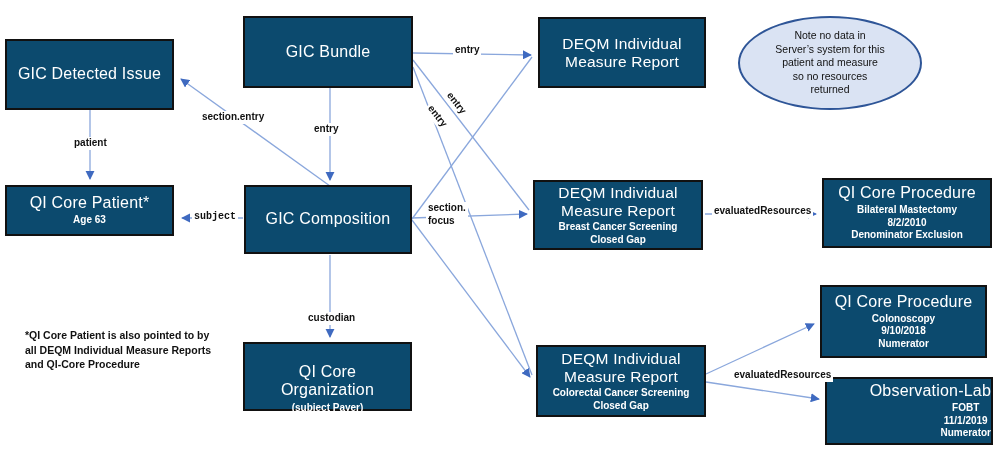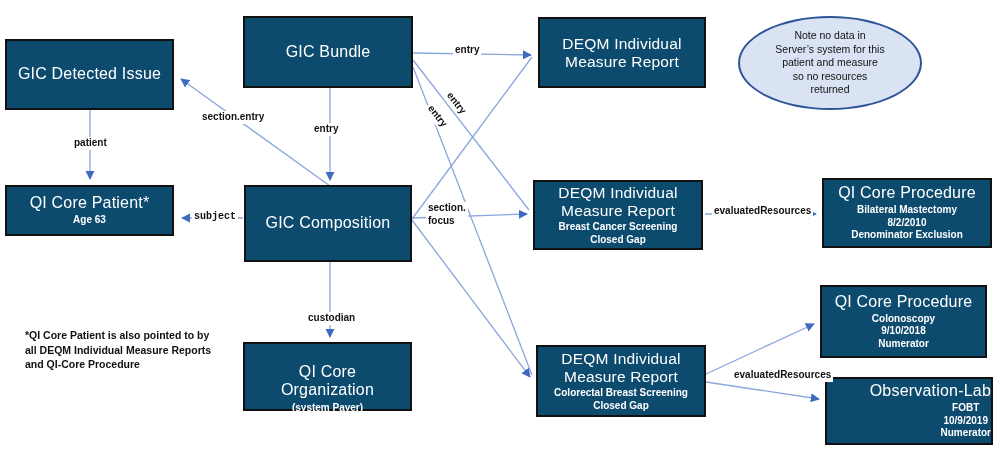--- a/index.html
+++ b/index.html
@@ -69,45 +69,45 @@
 
   <div class="node" style="left:243px;top:16px;width:170px;height:72px;">
     <div class="node-title">GIC Bundle</div>
   </div>
 
   <div class="node" style="left:5px;top:185px;width:169px;height:51px;">
     <div class="node-title">QI Core Patient*</div>
     <div class="node-sub">Age 63</div>
   </div>
 
-  <div class="node" style="left:244px;top:185px;width:168px;height:77px;">
+  <div class="node" style="left:244px;top:185px;width:168px;height:69px;">
     <div class="node-title">GIC Composition</div>
   </div>
 
   <div class="node" style="left:243px;top:342px;width:169px;height:69px;">
     <div class="node-title" style="max-width:110px;margin-top:24px;">QI Core Organization</div>
-    <div class="node-sub">(system Payer)</div>
+    <div class="node-sub">(subject Payer)</div>
   </div>
 
   <div class="node" style="left:538px;top:17px;width:168px;height:71px;">
     <div class="node-title sm" style="max-width:135px;">DEQM Individual Measure Report</div>
   </div>
 
   <div class="node" style="left:533px;top:180px;width:170px;height:70px;">
     <div class="node-title sm" style="max-width:135px;">DEQM Individual Measure Report</div>
     <div class="node-sub">
       <span class="sub-line">Breast Cancer Screening</span>
       <span class="sub-line">Closed Gap</span>
     </div>
   </div>
 
   <div class="node" style="left:536px;top:345px;width:170px;height:72px;">
     <div class="node-title sm" style="max-width:135px;">DEQM Individual Measure Report</div>
     <div class="node-sub">
-      <span class="sub-line">Colorectal Breast Screening</span>
+      <span class="sub-line">Colorectal Cancer Screening</span>
       <span class="sub-line">Closed Gap</span>
     </div>
   </div>
 
   <div class="node" style="left:822px;top:178px;width:170px;height:70px;">
     <div class="node-title">QI Core Procedure</div>
     <div class="node-sub">
       <span class="sub-line">Bilateral Mastectomy</span>
       <span class="sub-line">8/2/2010</span>
       <span class="sub-line">Denominator Exclusion</span>
@@ -120,21 +120,21 @@
       <span class="sub-line">Colonoscopy</span>
       <span class="sub-line">9/10/2018</span>
       <span class="sub-line">Numerator</span>
     </div>
   </div>
 
   <div class="node" style="left:825px;top:377px;width:168px;height:68px;align-items:flex-end;">
     <div class="node-title">Observation-Lab</div>
     <div class="node-sub">
       <span class="sub-line">FOBT</span>
-      <span class="sub-line">10/9/2019</span>
+      <span class="sub-line">11/1/2019</span>
       <span class="sub-line">Numerator</span>
     </div>
   </div>
 
   <div class="note-ellipse" style="left:738px;top:16px;width:184px;height:94px;">
     <div class="note-text">Note no data in
 Server’s system for this
 patient and measure
 so no resources
 returned</div>

